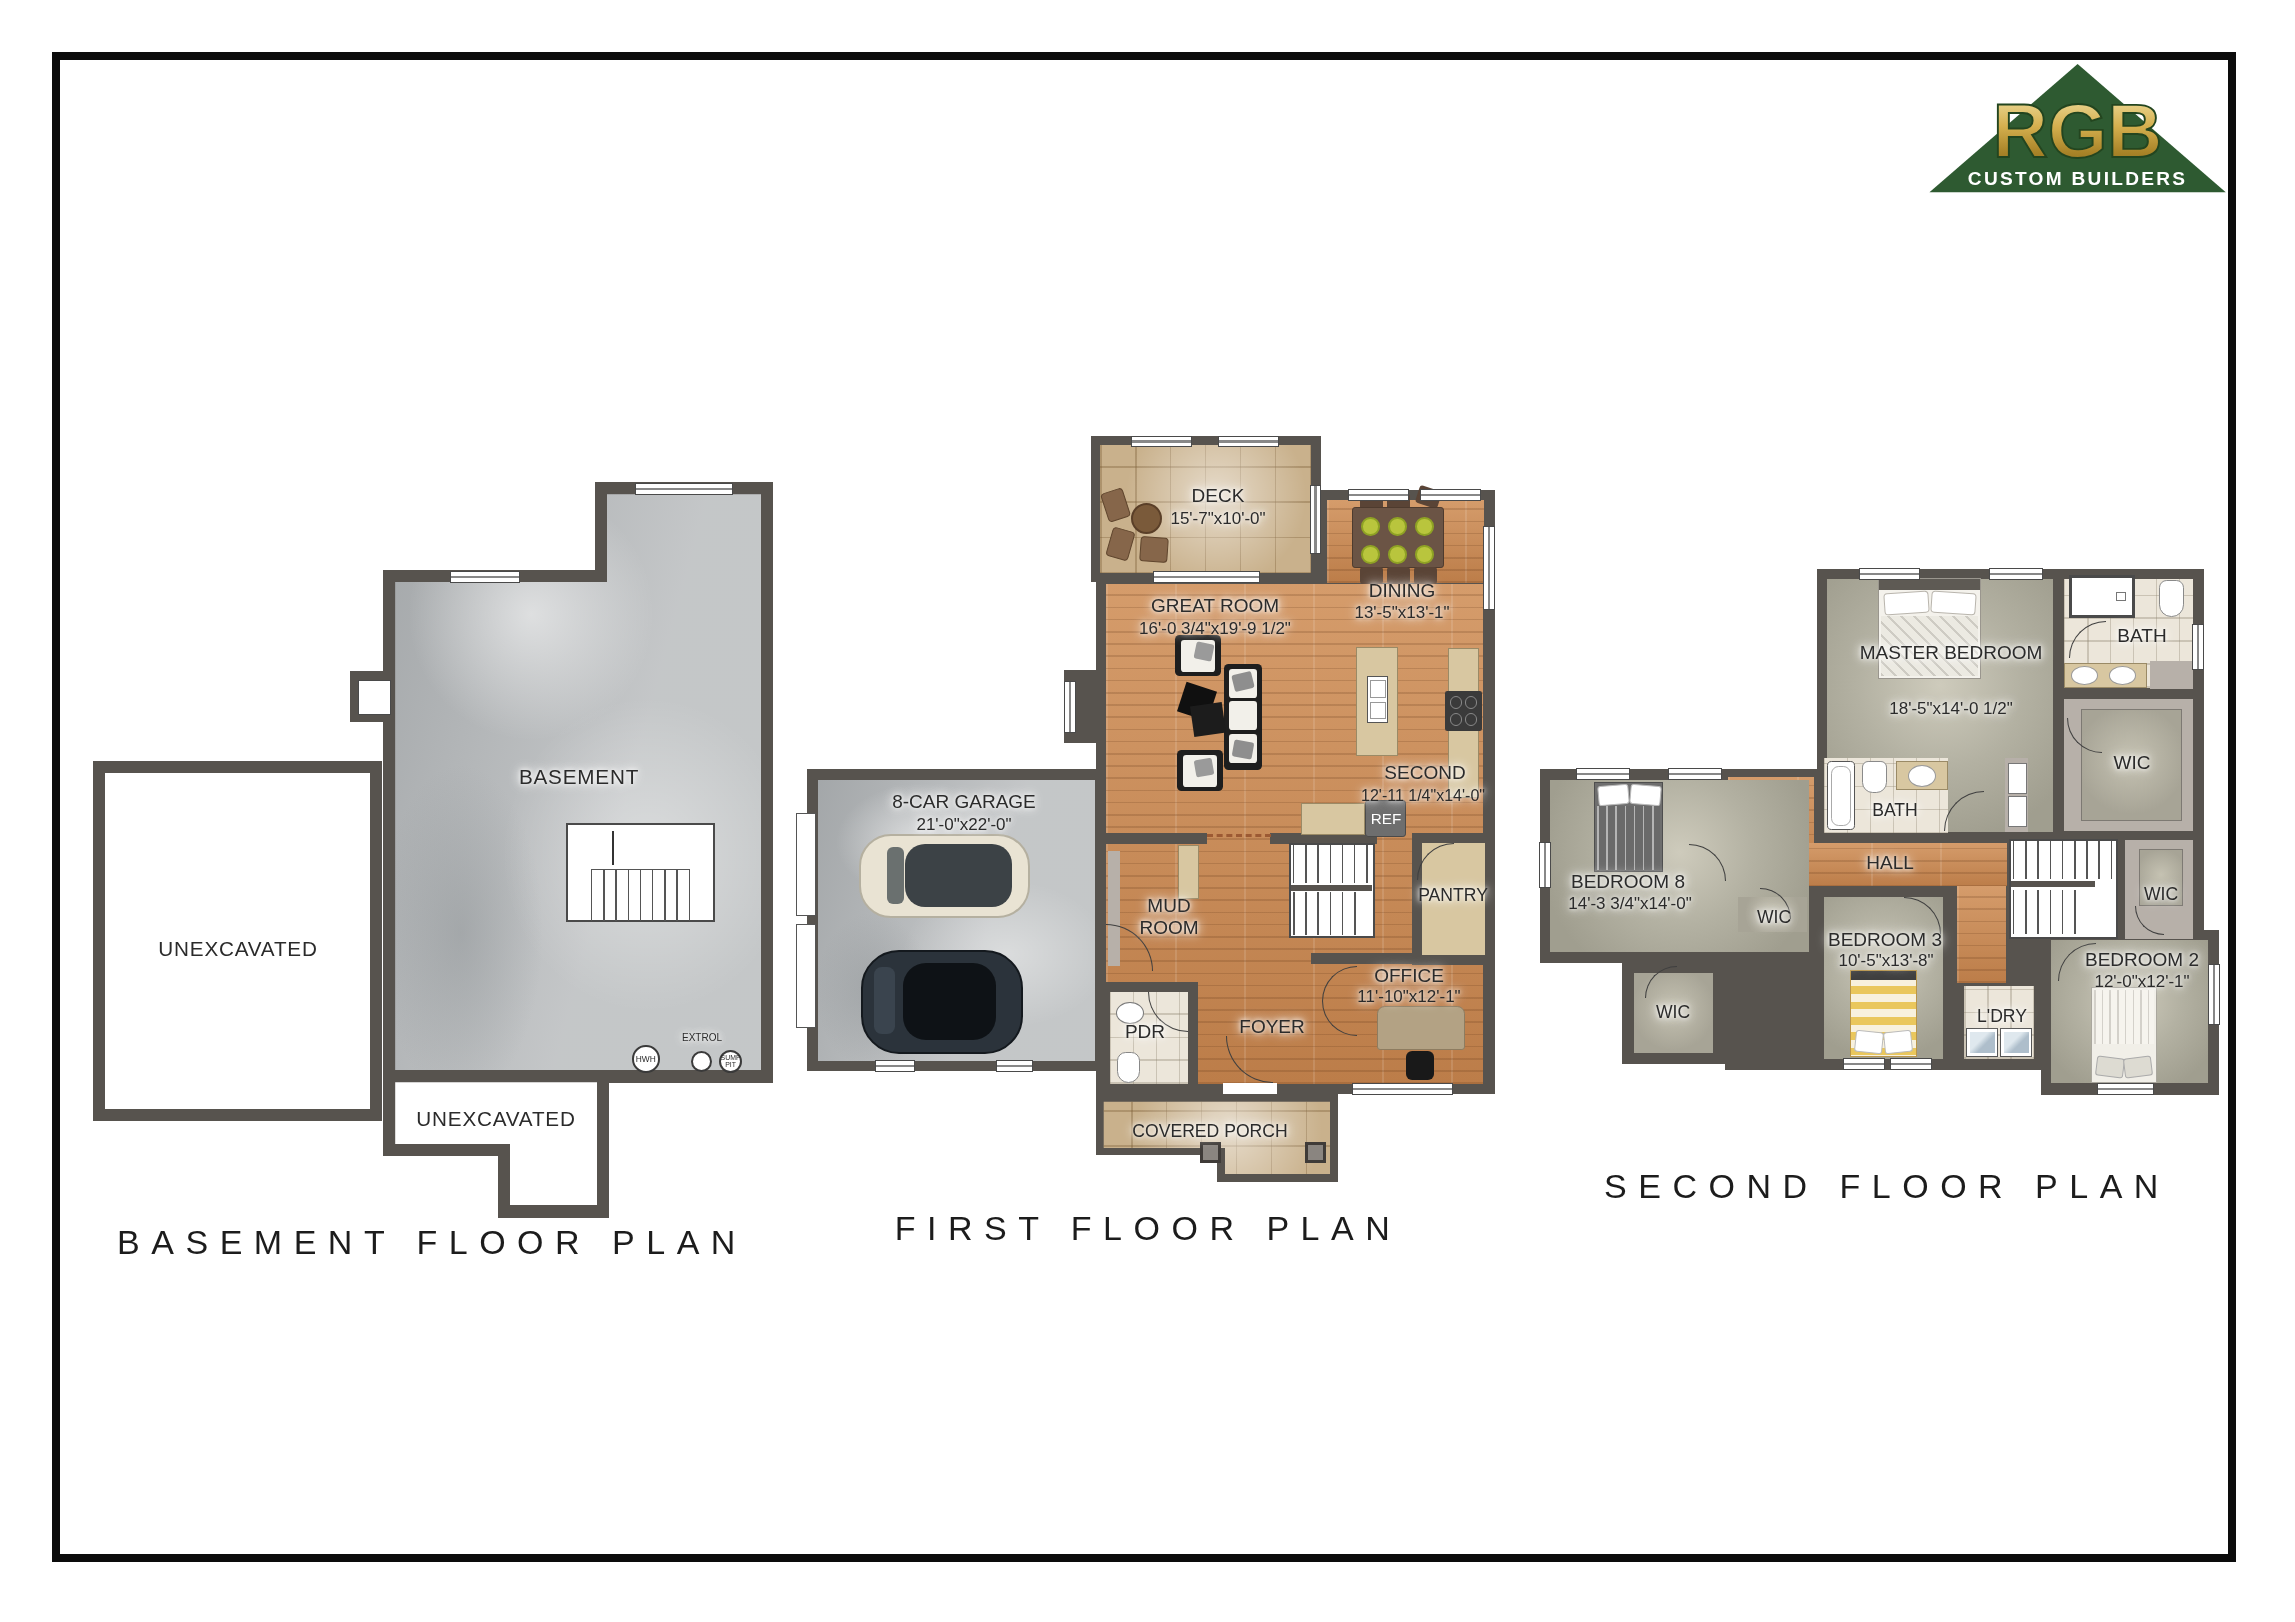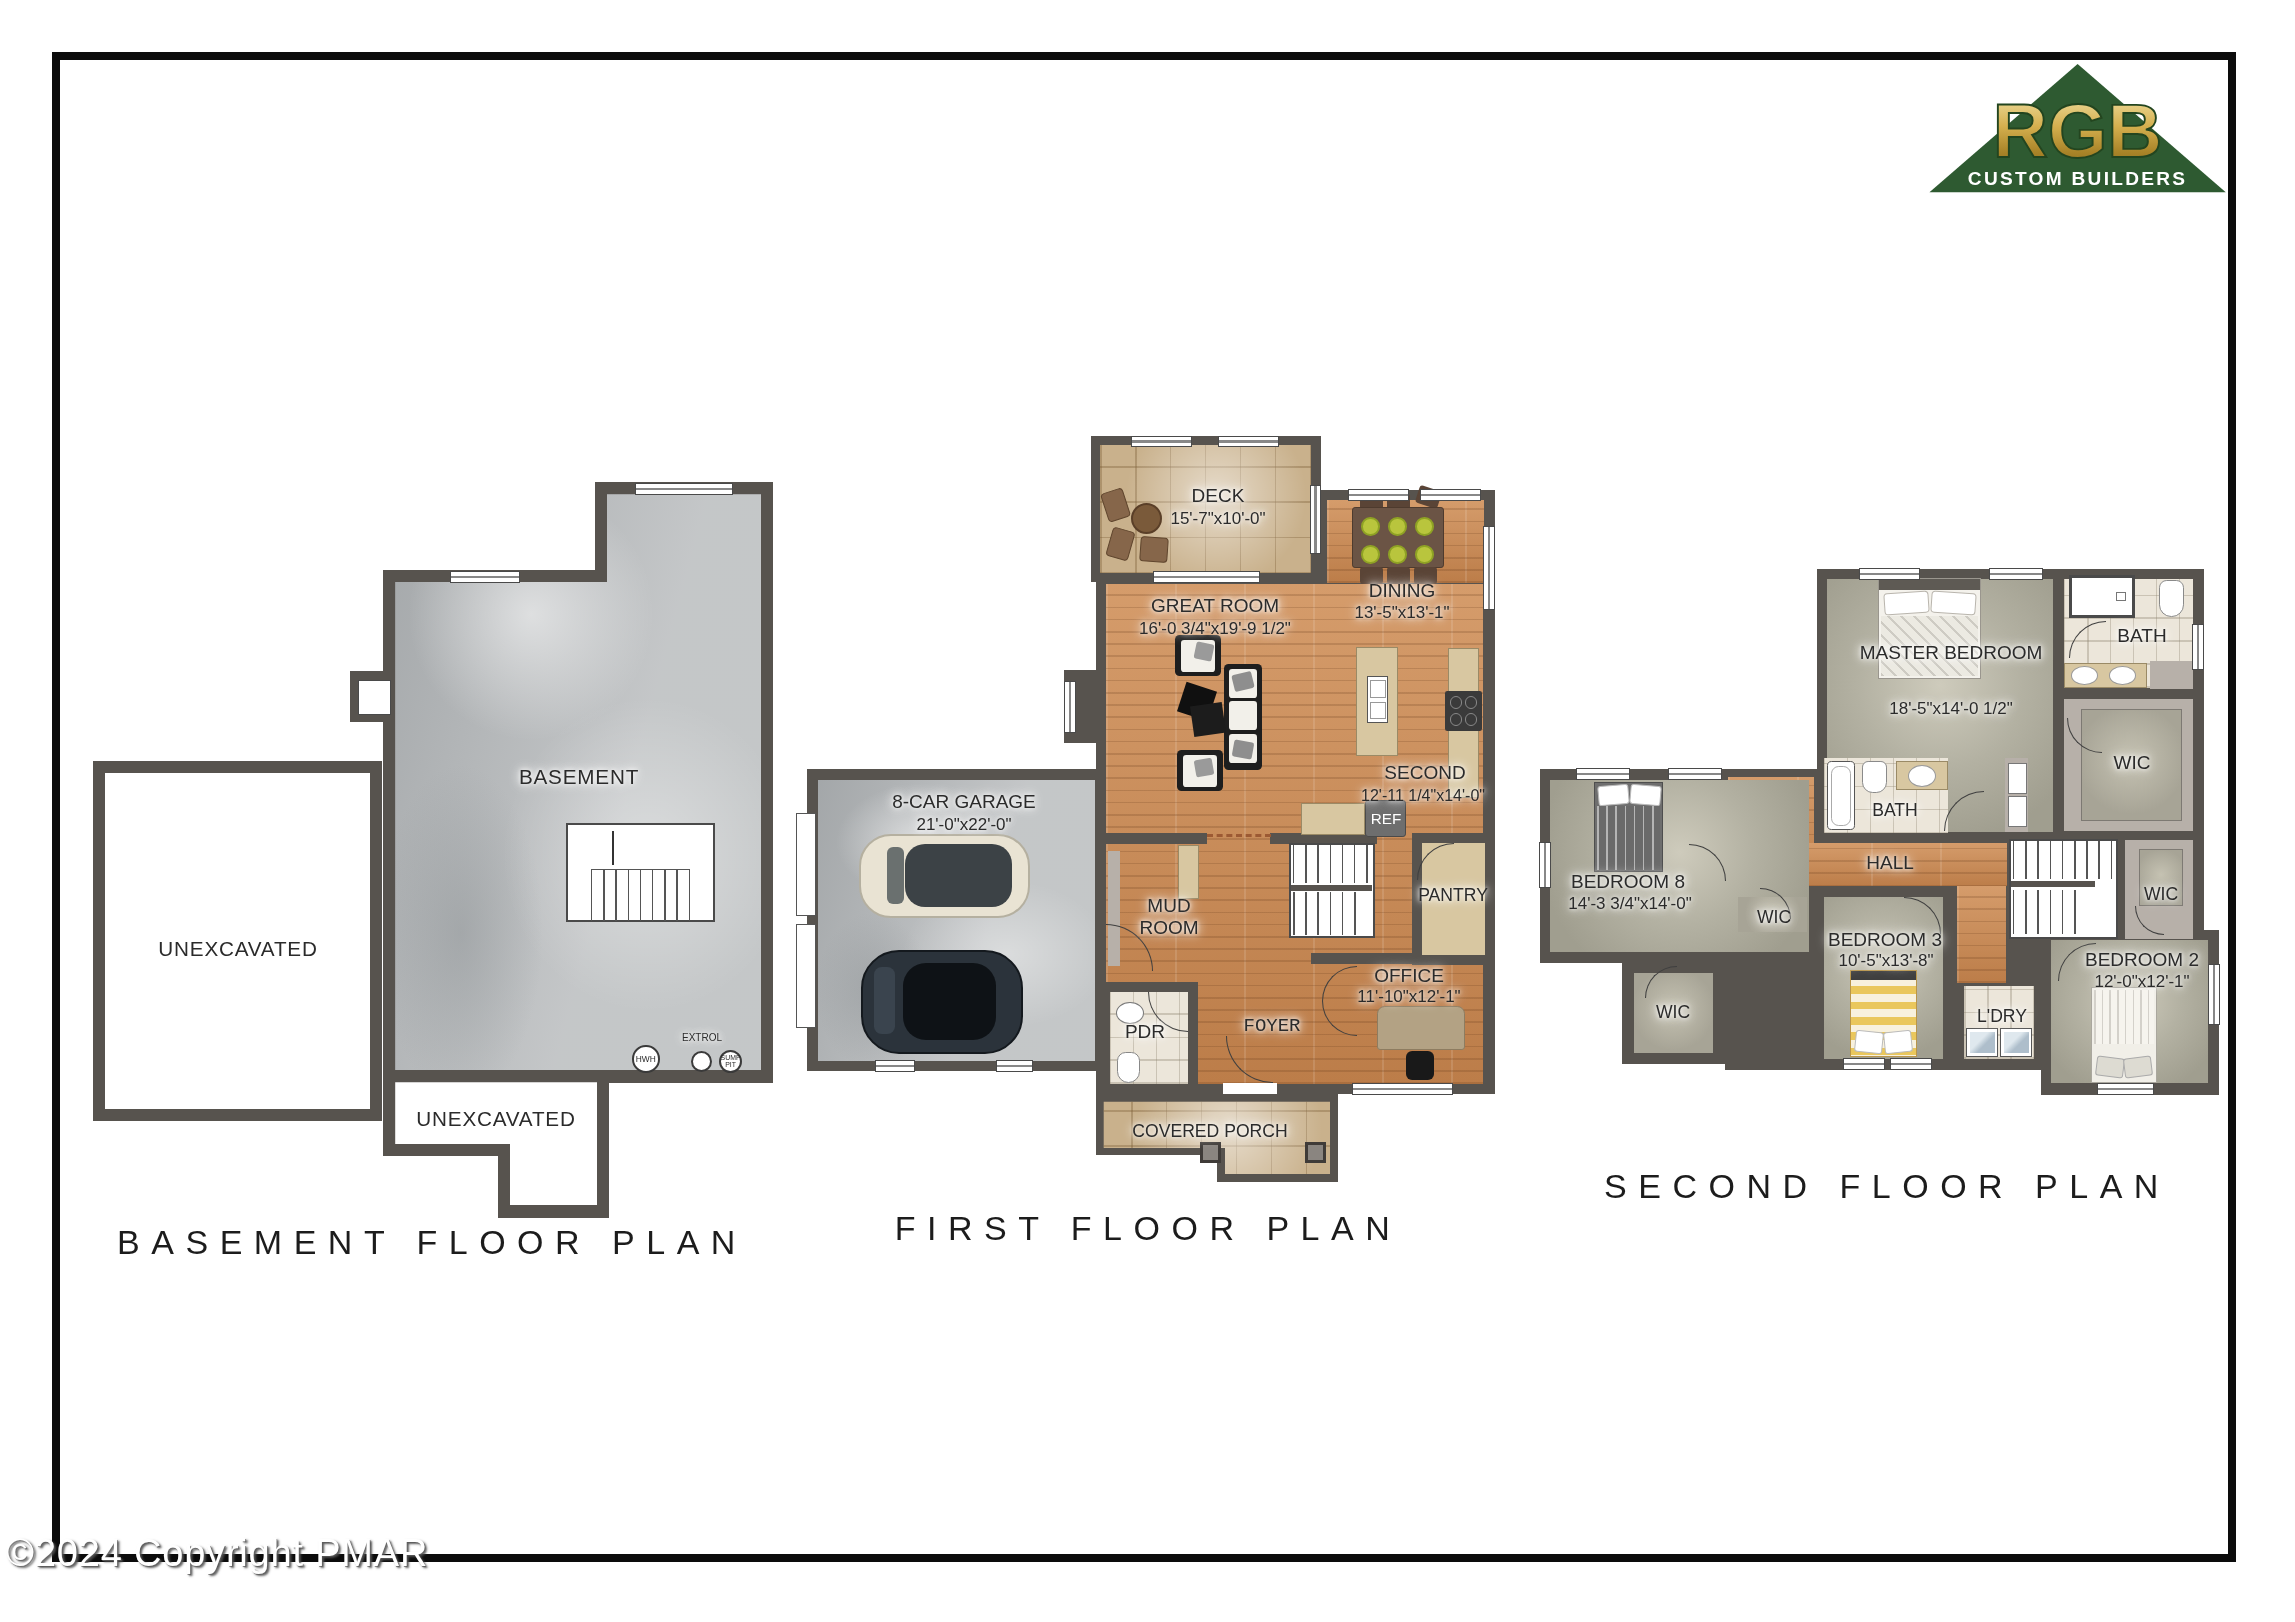--- a/index.html
+++ b/index.html
@@ -245,21 +245,21 @@
     <div class="lbl" style="left:1215px;top:606px;">GREAT ROOM</div>
     <div class="lbl dims" style="left:1215px;top:629px;">16'-0 3/4"x19'-9 1/2"</div>
     <div class="lbl" style="left:1402px;top:591px;">DINING</div>
     <div class="lbl dims" style="left:1402px;top:613px;">13'-5"x13'-1"</div>
     <div class="lbl" style="left:1425px;top:773px;">SECOND</div>
     <div class="lbl dims" style="left:1423px;top:796px;font-size:16px;">12'-11 1/4"x14'-0"</div>
     <div class="lbl" style="left:964px;top:802px;">8-CAR GARAGE</div>
     <div class="lbl dims" style="left:964px;top:825px;">21'-0"x22'-0"</div>
     <div class="lbl" style="left:1169px;top:917px;white-space:normal;width:84px;">MUD ROOM</div>
     <div class="lbl" style="left:1145px;top:1032px;">PDR</div>
-    <div class="lbl" style="left:1272px;top:1027px;font-family:Liberation Mono, monospace;">FOYER</div>
+    <div class="lbl" style="left:1272px;top:1027px;">FOYER</div>
     <div class="lbl" style="left:1409px;top:976px;">OFFICE</div>
     <div class="lbl dims" style="left:1409px;top:997px;">11'-10"x12'-1"</div>
     <div class="lbl" style="left:1453px;top:895px;font-size:17.6px;">PANTRY</div>
     <div class="lbl" style="left:1210px;top:1131px;font-size:17.6px;">COVERED PORCH</div>
     <div class="plan-title" style="left:1148px;top:1209px;">FIRST FLOOR PLAN</div>
   </div>
 
   <div class="abs" style="left:0;top:0;">
 
     <div class="plate" style="left:1817px;top:569px;width:387px;height:373px;"></div>
@@ -386,15 +386,14 @@
     <div class="lbl" style="left:1774px;top:917px;font-size:17.6px;">WIC</div>
     <div class="lbl" style="left:1885px;top:940px;">BEDROOM 3</div>
     <div class="lbl dims" style="left:1886px;top:961px;">10'-5"x13'-8"</div>
     <div class="lbl" style="left:1673px;top:1012px;font-size:17.6px;">WIC</div>
     <div class="lbl" style="left:2002px;top:1016px;font-size:17.6px;">L'DRY</div>
     <div class="lbl" style="left:2142px;top:960px;">BEDROOM 2</div>
     <div class="lbl dims" style="left:2142px;top:982px;">12'-0"x12'-1"</div>
     <div class="plan-title" style="left:1887px;top:1167px;">SECOND FLOOR PLAN</div>
   </div>
 
-  <div id="copyright">©2024 Copyright PMAR</div>
 </div>
 
 
 </body></html>

